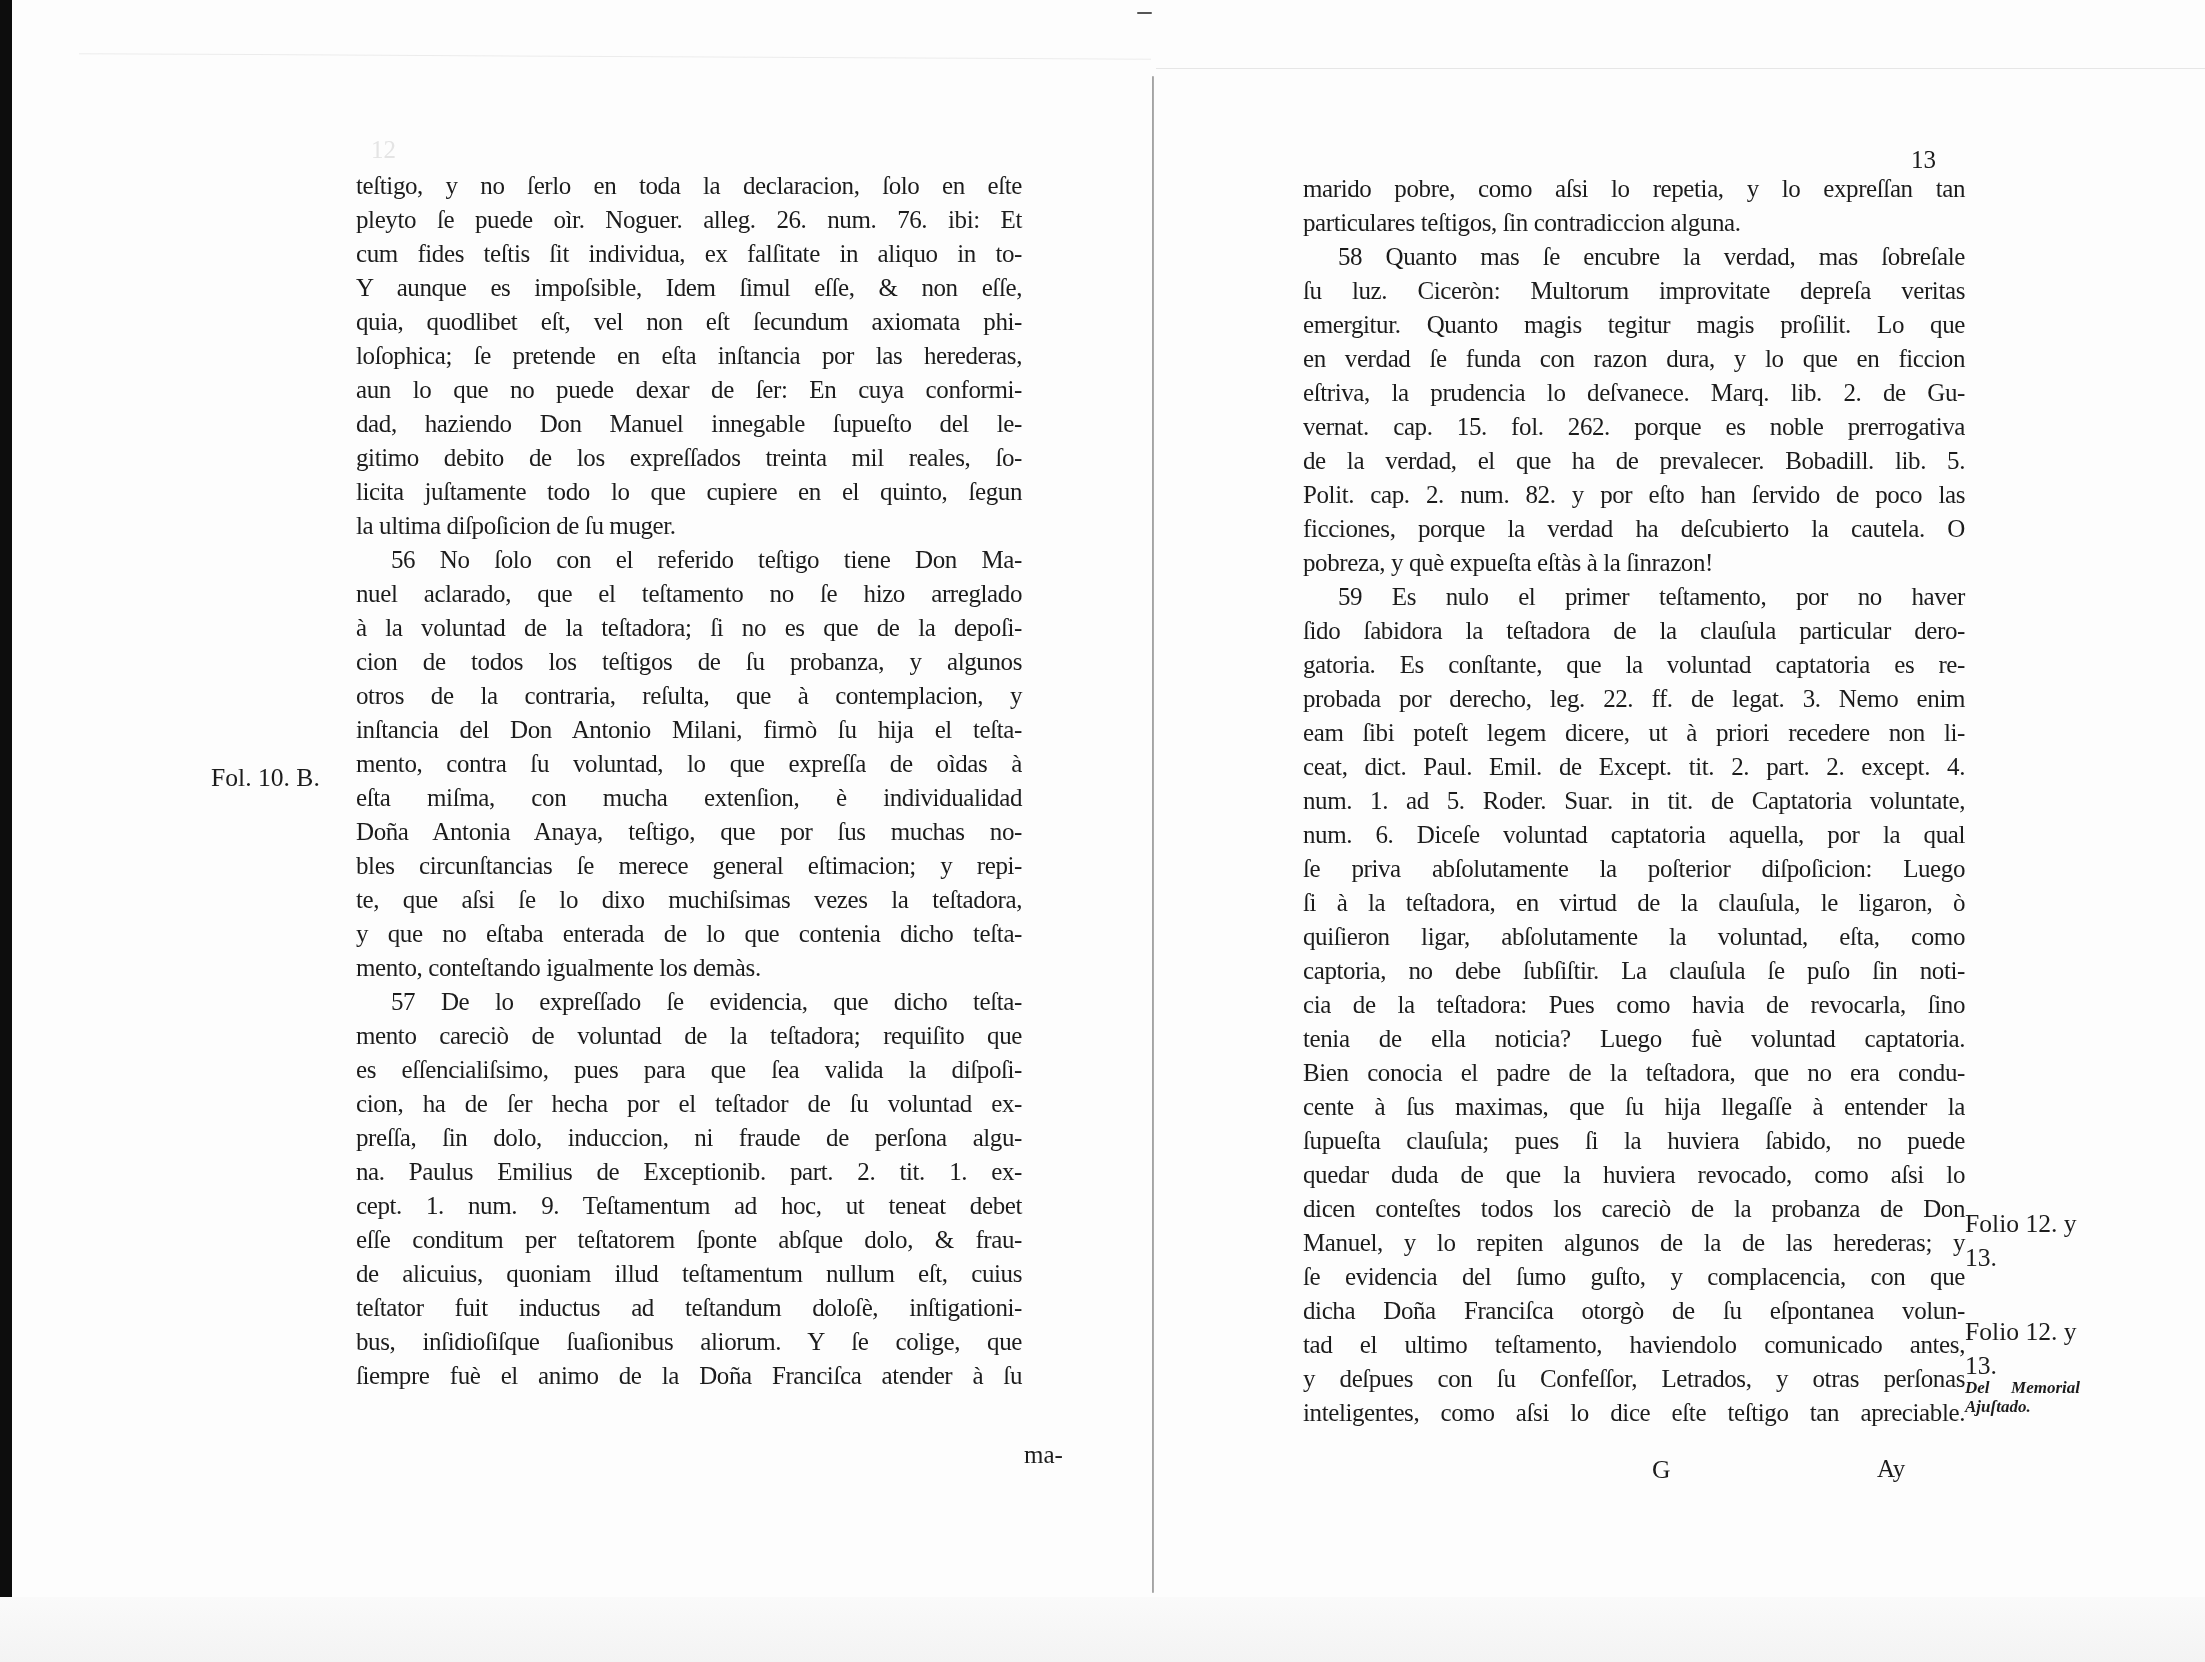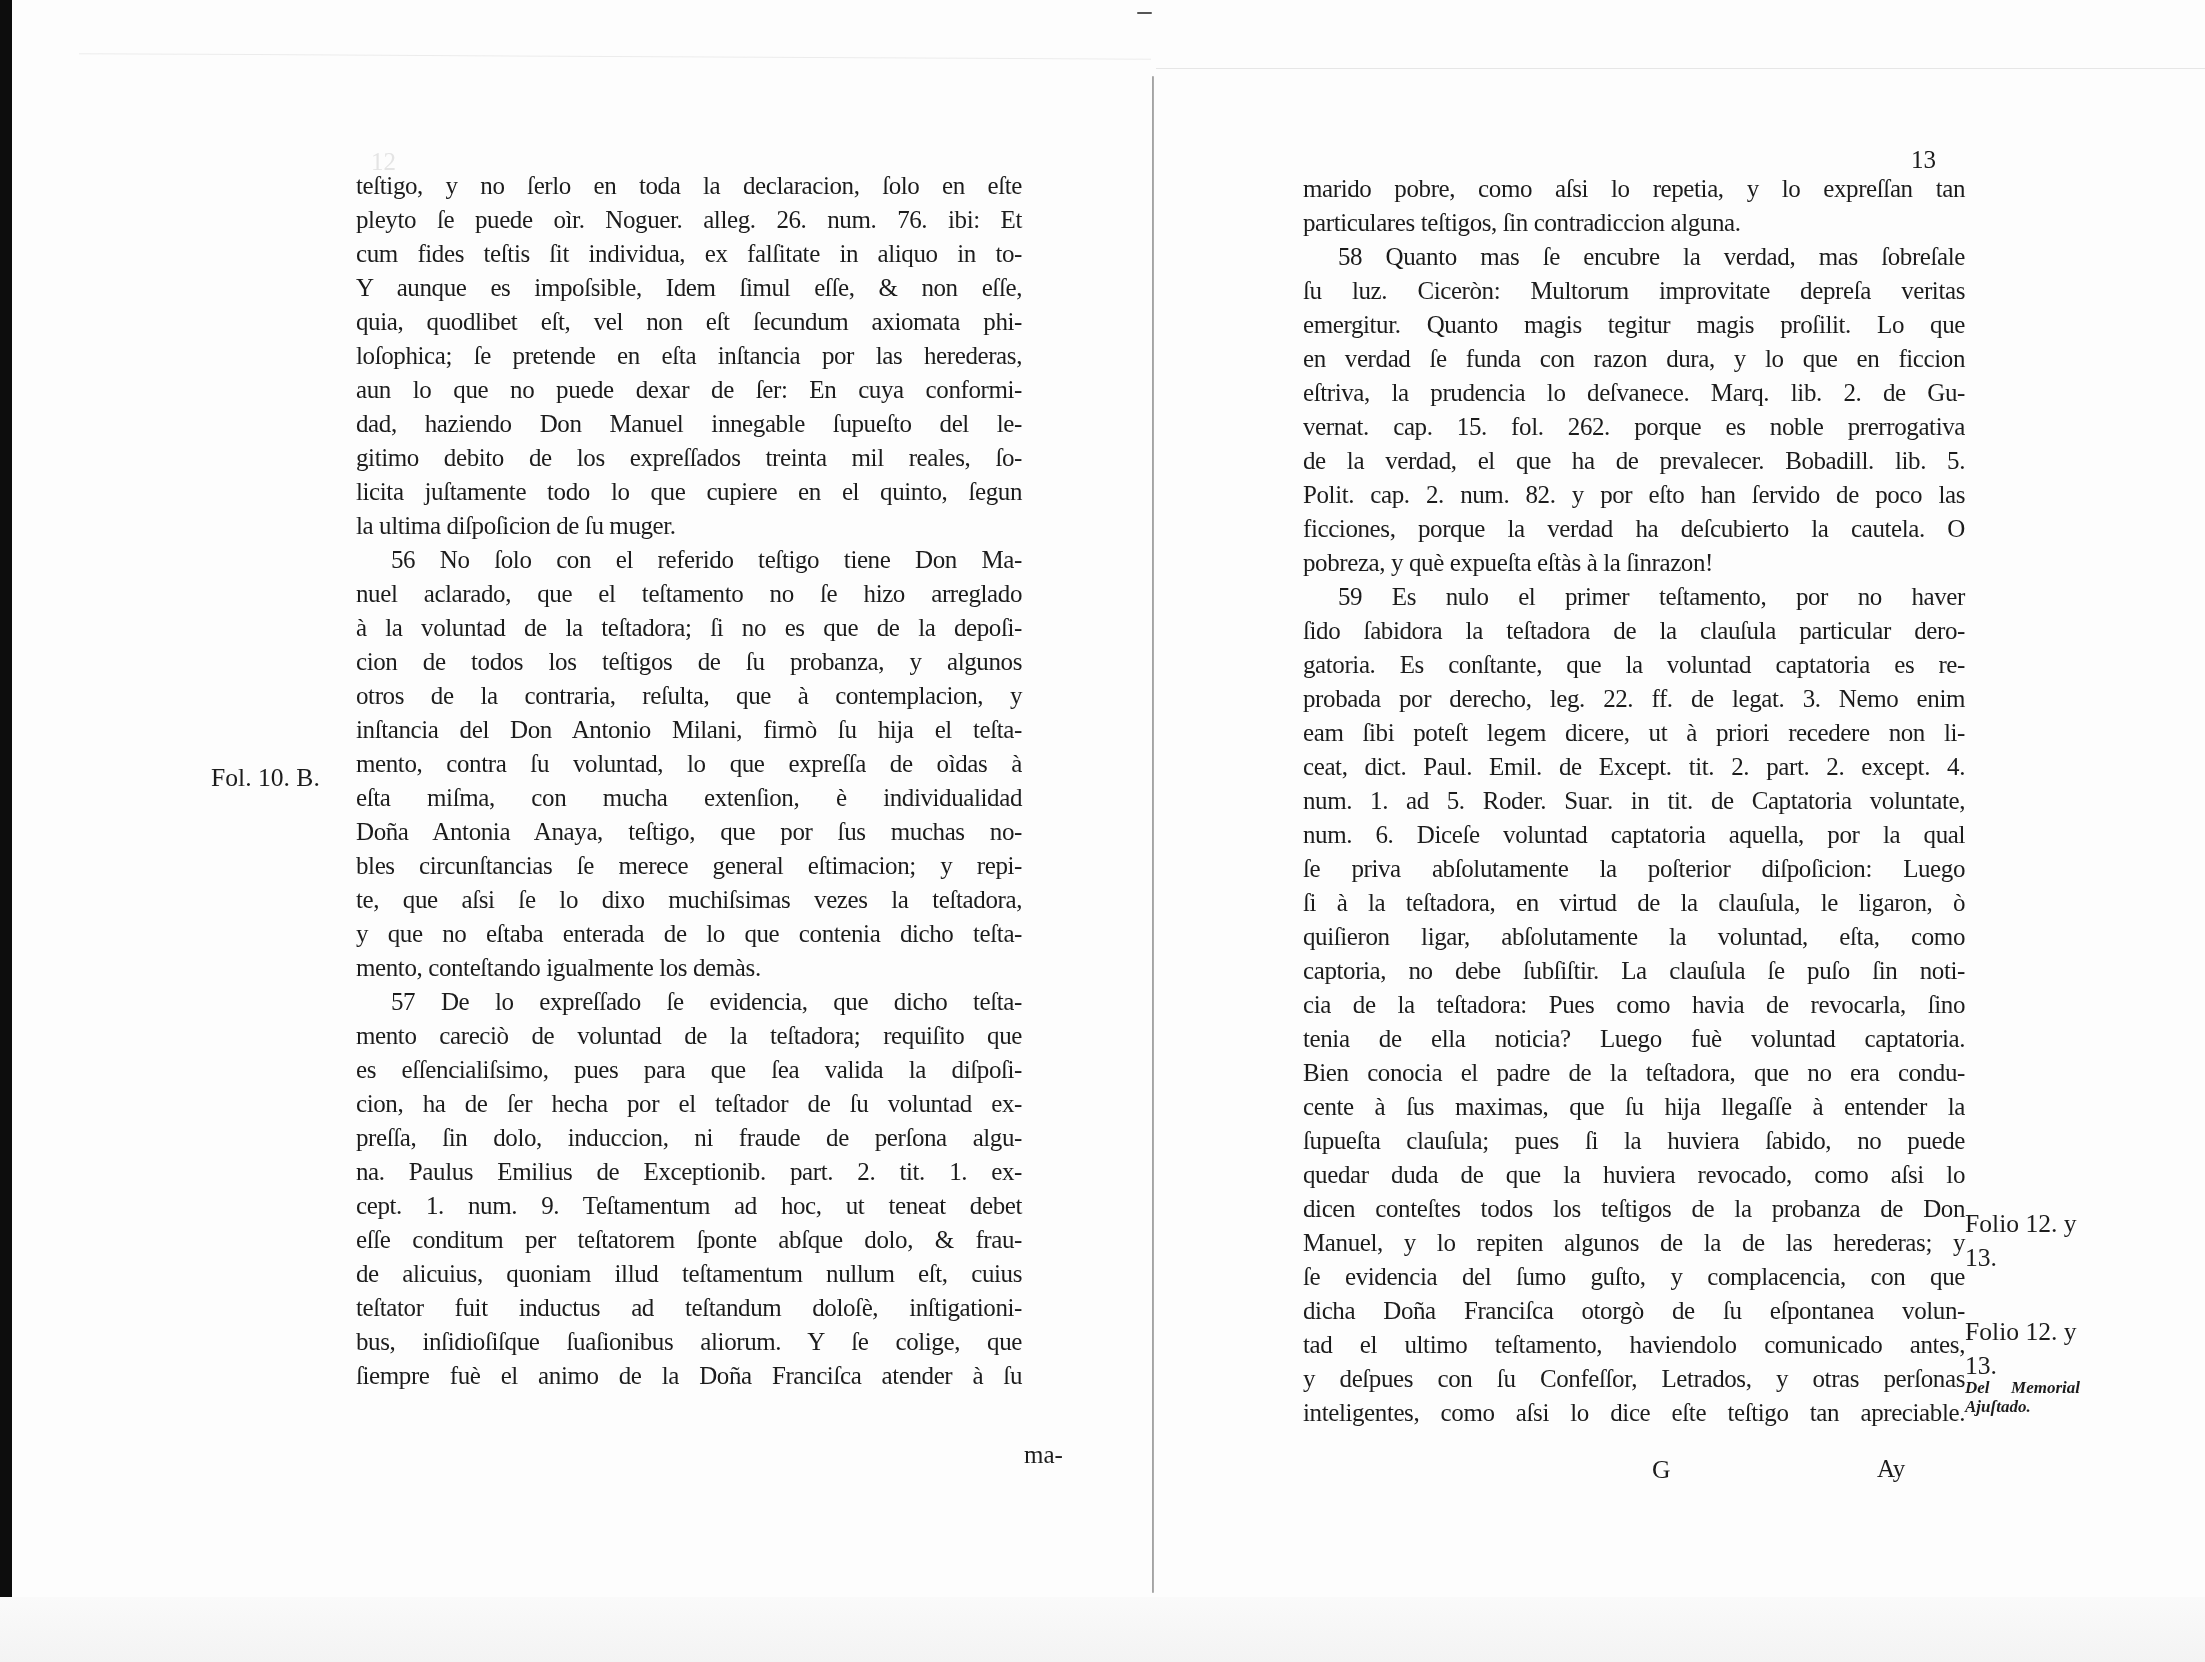--- a/index.html
+++ b/index.html
@@ -50,21 +50,21 @@
 
 <div class="edge-strip"></div>
 <div class="top-mark"></div>
 <div class="top-fold"></div>
 <div class="bottom-shade"></div>
 
 <div class="page page-left"></div>
 <div class="page page-right"></div>
 <div class="gutter-line"></div>
 
-<div class="ghost" style="left:371px; top:148px;">12</div>
+<div class="ghost" style="left:371px; top:136px;">12</div>
 
 <div class="margin-note" style="left:211px; top:761px;">Fol. 10. B.</div>
 
 <div class="col col-left" id="left-col">
     <div class="line">teſtigo, y no ſerlo en toda la declaracion, ſolo en eſte</div>
     <div class="line">pleyto ſe puede oìr. Noguer. alleg. 26. num. 76. ibi: Et</div>
     <div class="line">cum fides teſtis ſit individua, ex falſitate in aliquo in to-</div>
     <div class="line">Y aunque es impoſsible, Idem ſimul eſſe, &amp; non eſſe,</div>
     <div class="line">quia, quodlibet eſt, vel non eſt ſecundum axiomata phi-</div>
     <div class="line">loſophica; ſe pretende en eſta inſtancia por las herederas,</div>
@@ -128,21 +128,21 @@
     <div class="line">ſe priva abſolutamente la poſterior diſpoſicion: Luego</div>
     <div class="line">ſi à la teſtadora, en virtud de la clauſula, le ligaron, ò</div>
     <div class="line">quiſieron ligar, abſolutamente la voluntad, eſta, como</div>
     <div class="line">captoria, no debe ſubſiſtir. La clauſula ſe puſo ſin noti-</div>
     <div class="line">cia de la teſtadora: Pues como havia de revocarla, ſino</div>
     <div class="line">tenia de ella noticia? Luego fuè voluntad captatoria.</div>
     <div class="line">Bien conocia el padre de la teſtadora, que no era condu-</div>
     <div class="line">cente à ſus maximas, que ſu hija llegaſſe à entender la</div>
     <div class="line">ſupueſta clauſula; pues ſi la huviera ſabido, no puede</div>
     <div class="line">quedar duda de que la huviera revocado, como aſsi lo</div>
-    <div class="line">dicen conteſtes todos los teſtigos de la probanza de Don</div>
+    <div class="line">dicen conteſtes todos los careciò de la probanza de Don</div>
     <div class="line">Manuel, y lo repiten algunos de la de las herederas; y</div>
     <div class="line">ſe evidencia del ſumo guſto, y complacencia, con que</div>
     <div class="line">dicha Doña Franciſca otorgò de ſu eſpontanea volun-</div>
     <div class="line">tad el ultimo teſtamento, haviendolo comunicado antes,</div>
     <div class="line">y deſpues con ſu Confeſſor, Letrados, y otras perſonas</div>
     <div class="line">inteligentes, como aſsi lo dice eſte teſtigo tan apreciable.</div>
   </div>
 
 <div class="margin-note" style="left:1965px; top:1207px;">
   <div>Folio 12. y</div>

